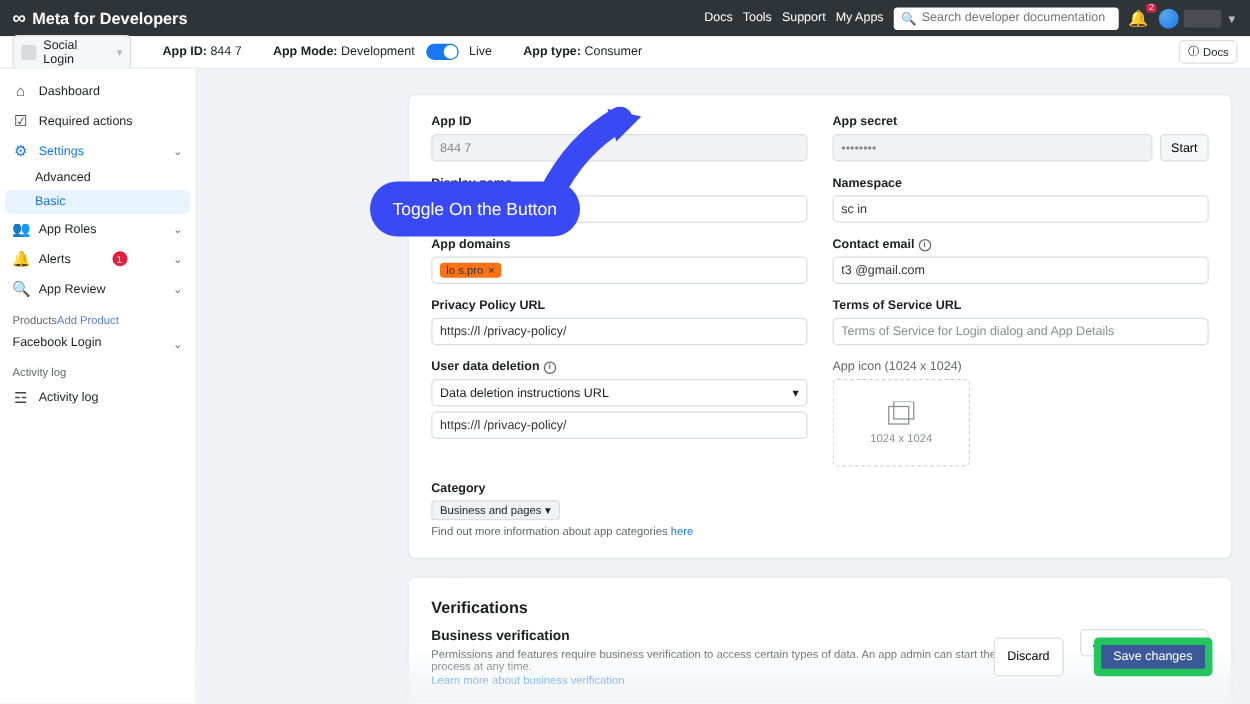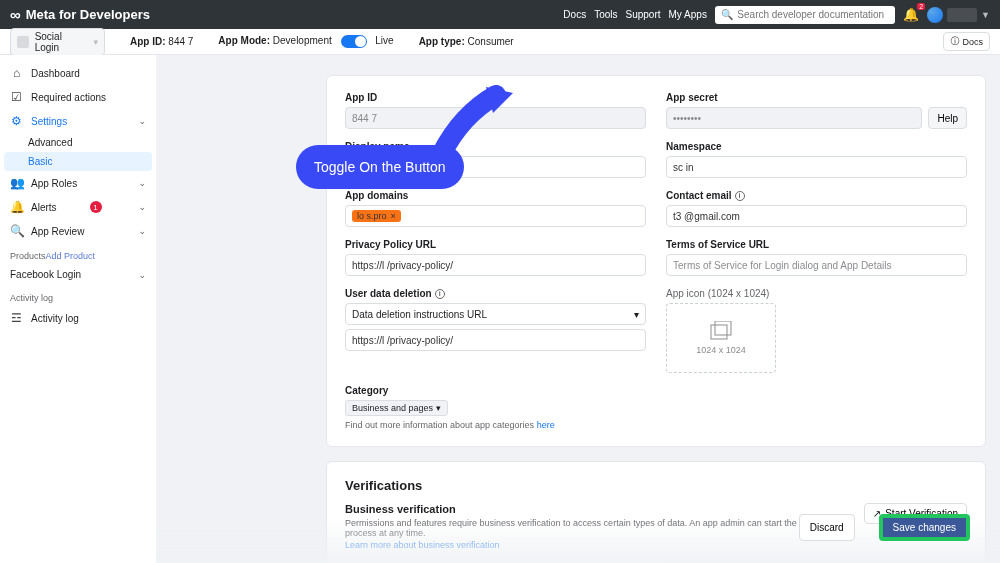--- a/index.html
+++ b/index.html
@@ -54,21 +54,21 @@
 .note{font-size:9px;color:#65676b;margin-top:4px}
 .note a{color:#1877f2;text-decoration:none}
 .sec-h{font-size:13px;font-weight:700;margin-bottom:10px}
 .sec-sub{font-size:11px;font-weight:700;margin-bottom:3px}
 .desc{font-size:9px;color:#65676b}
 .link{color:#1877f2;font-size:9px}
 .startv{border:1px solid #dadde1;background:#fff;border-radius:4px;padding:4px 8px;font-size:10px;float:right;display:flex;align-items:center;gap:4px}
 .footer{position:fixed;bottom:16px;right:14px;display:flex;gap:24px;padding:6px 16px;z-index:10}
 .btn{border-radius:4px;padding:4px 10px;font-size:10px;cursor:pointer}
 .btn.discard{background:#fff;border:1px solid #dadde1}
-.btn.save{background:#3b5998;color:#fff;border:4px solid #22c55e}
+.btn.save{background:#3b5998;color:#fff;border:6px solid #22c55e}
 .fade{position:fixed;bottom:0;left:156px;right:0;height:45px;background:linear-gradient(to bottom,rgba(240,242,245,0),rgba(240,242,245,0.95));pointer-events:none;z-index:8}
 .main::-webkit-scrollbar{width:10px}
 .main::-webkit-scrollbar-thumb{background:#bcc0c4;border-radius:5px}
 </style>
 </head>
 <body>
 
 <div class="topbar">
   <div class="brand">
       <span class="infinity">∞</span>
@@ -166,21 +166,21 @@
     <div class="card">
       <div class="row">
         <div class="col">
           <div class="flabel">App ID</div>
           <div class="input disabled">844                              7</div>
         </div>
         <div class="col">
           <div class="flabel">App secret</div>
           <div class="flexrow">
             <div class="input disabled">••••••••</div>
-            <button class="showbtn">Help</button>
+            <button class="showbtn">Start</button>
           </div>
         </div>
       </div>
       <div class="row">
         <div class="col">
           <div class="flabel">Display name</div>
           <div class="input">Social Login</div>
         </div>
         <div class="col">
           <div class="flabel">Namespace</div>

